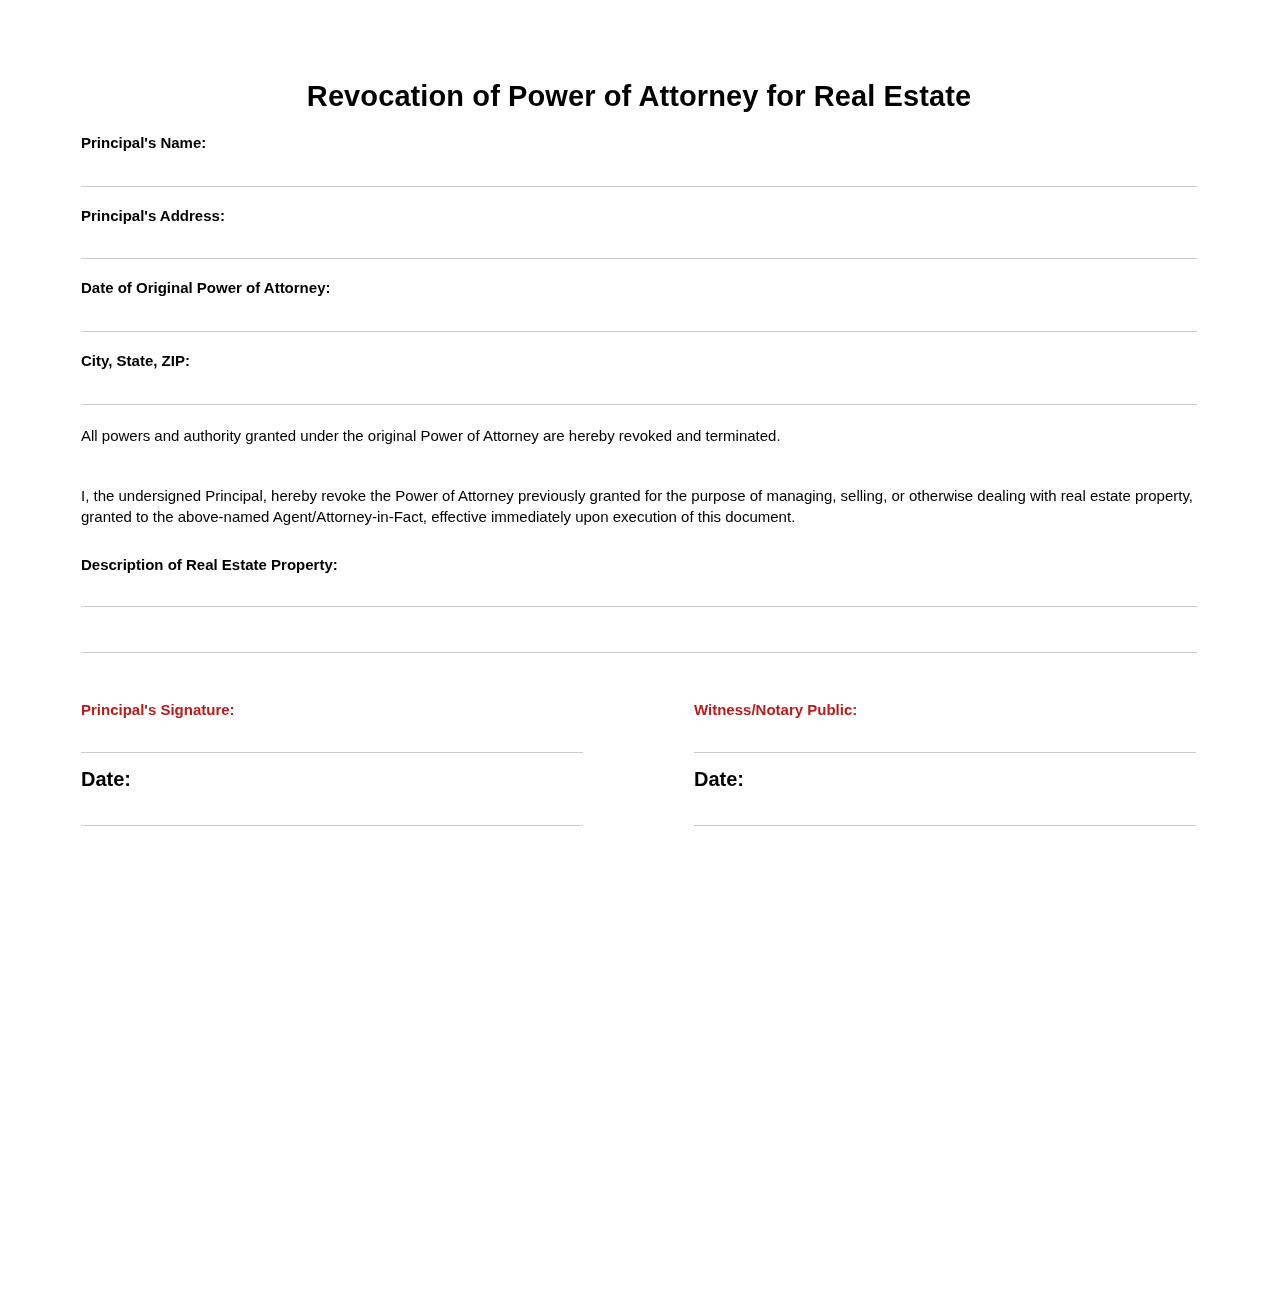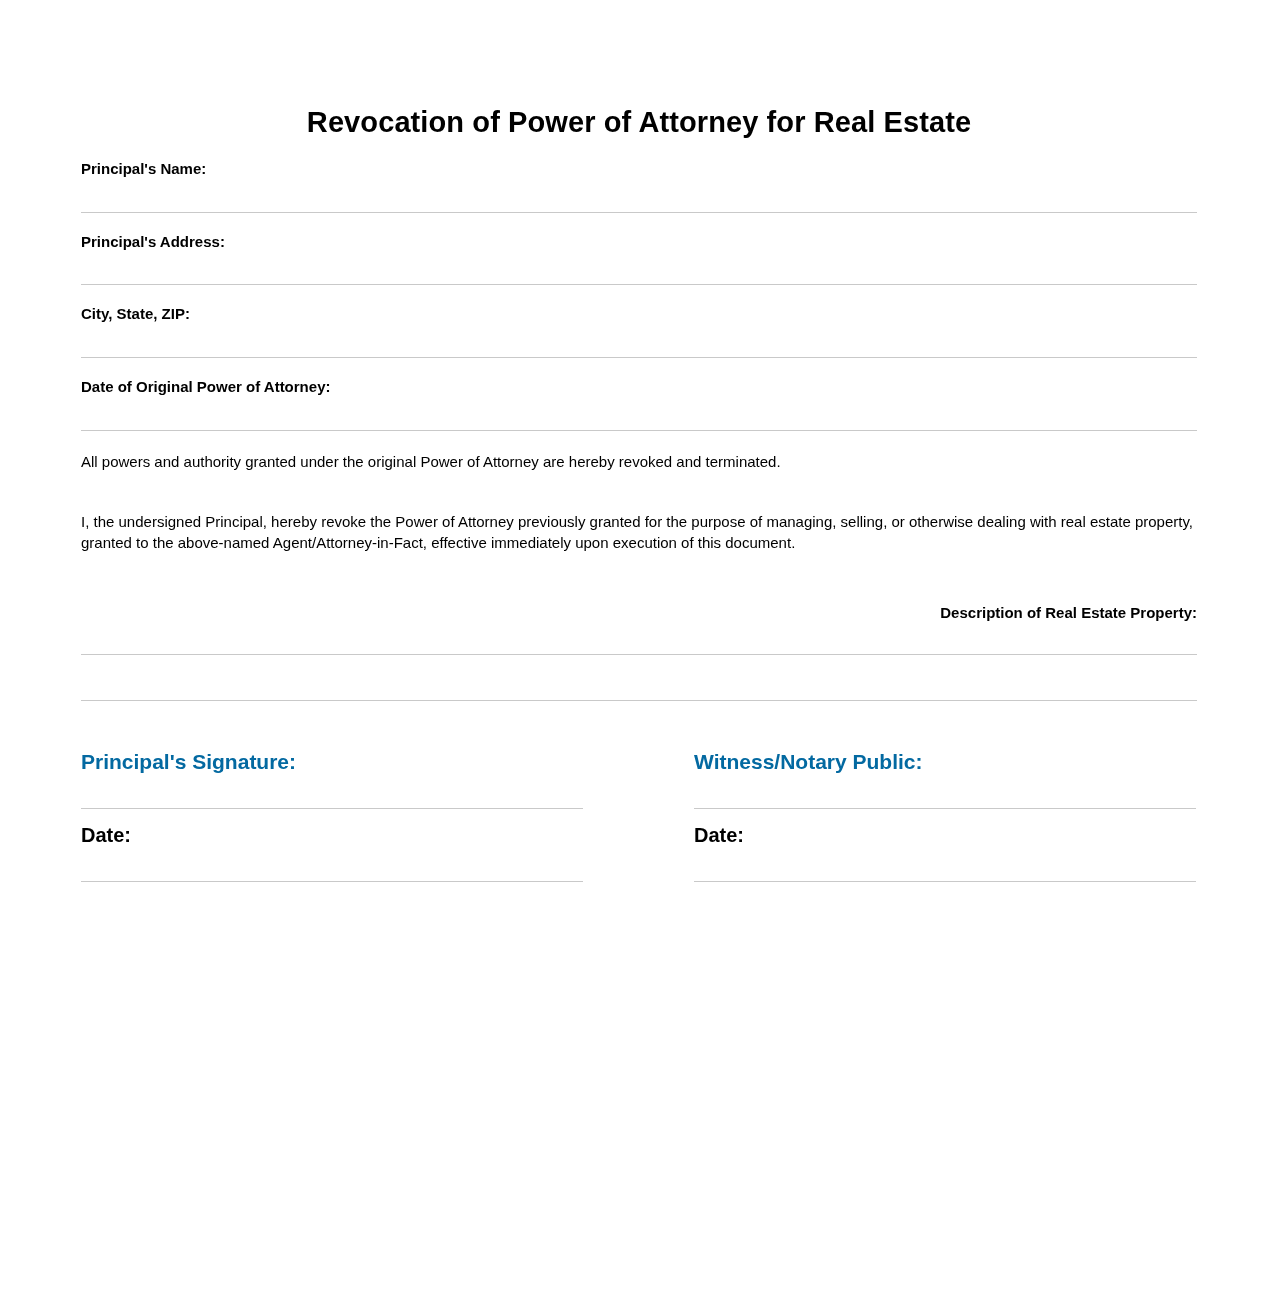--- a/index.html
+++ b/index.html
@@ -18,21 +18,21 @@
   .page {
     position: relative;
     width: 1278px;
     height: 1300px;
     background: #ffffff;
     box-sizing: border-box;
     padding: 0 81px;
   }
   .doc-title {
     margin: 0;
-    padding-top: 105px;
+    padding-top: 79px;
     font-size: 29px;
     font-weight: bold;
     text-align: center;
     letter-spacing: 0.1px;
     line-height: 1.2;
     color: #000000;
   }
   .field-block {
     margin-top: 20px;
   }
@@ -60,46 +60,45 @@
     color: #000000;
     margin: 0;
   }
   .para-1 {
     margin-top: 39px;
   }
   .para-2 {
     margin-top: 20px;
   }
   .desc-block {
-    margin-top: 50px;
-    text-align: right;
+    margin-top: 28px;
   }
   .desc-rule-1 {
     margin-top: 32px;
   }
   .desc-rule-2 {
     margin-top: 45px;
   }
   .sig-section {
     display: flex;
     flex-direction: row;
     margin-top: 48px;
   }
   .sig-col {
     width: 502px;
     flex: 0 0 502px;
   }
   .sig-col.right {
     margin-left: 111px;
   }
   .sig-label {
-    font-size: 21px;
+    font-size: 15px;
     font-weight: bold;
     line-height: 1.25;
-    color: #0369a1;
+    color: #b91c1c;
   }
   .sig-rule {
     border: 0;
     border-top: 1px solid #c9c9c9;
     margin: 0;
     height: 0;
     width: 100%;
     margin-top: 32px;
   }
   .sig-date-label {
@@ -129,26 +128,26 @@
     <div class="field-label">Principal's Name:</div>
     <div class="field-rule"></div>
   </div>
 
   <div class="field-block">
     <div class="field-label">Principal's Address:</div>
     <div class="field-rule"></div>
   </div>
 
   <div class="field-block">
-    <div class="field-label">City, State, ZIP:</div>
+    <div class="field-label">Date of Original Power of Attorney:</div>
     <div class="field-rule"></div>
   </div>
 
   <div class="field-block">
-    <div class="field-label">Date of Original Power of Attorney:</div>
+    <div class="field-label">City, State, ZIP:</div>
     <div class="field-rule"></div>
   </div>
 
 
   <p class="body-text para-2">All powers and authority granted under the original Power of Attorney are hereby revoked and terminated.</p>
 
   <p class="body-text para-1">I, the undersigned Principal, hereby revoke the Power of Attorney previously granted for the purpose of managing, selling, or otherwise dealing with real estate property, granted to the above-named Agent/Attorney-in-Fact, effective immediately upon execution of this document.</p>
 
   <div class="desc-block">
     <div class="field-label">Description of Real Estate Property:</div>

